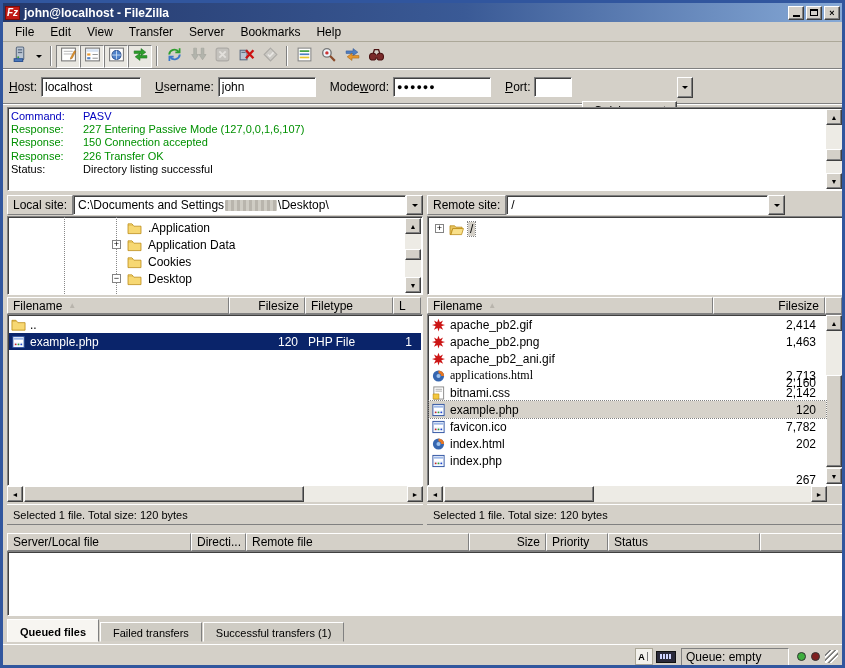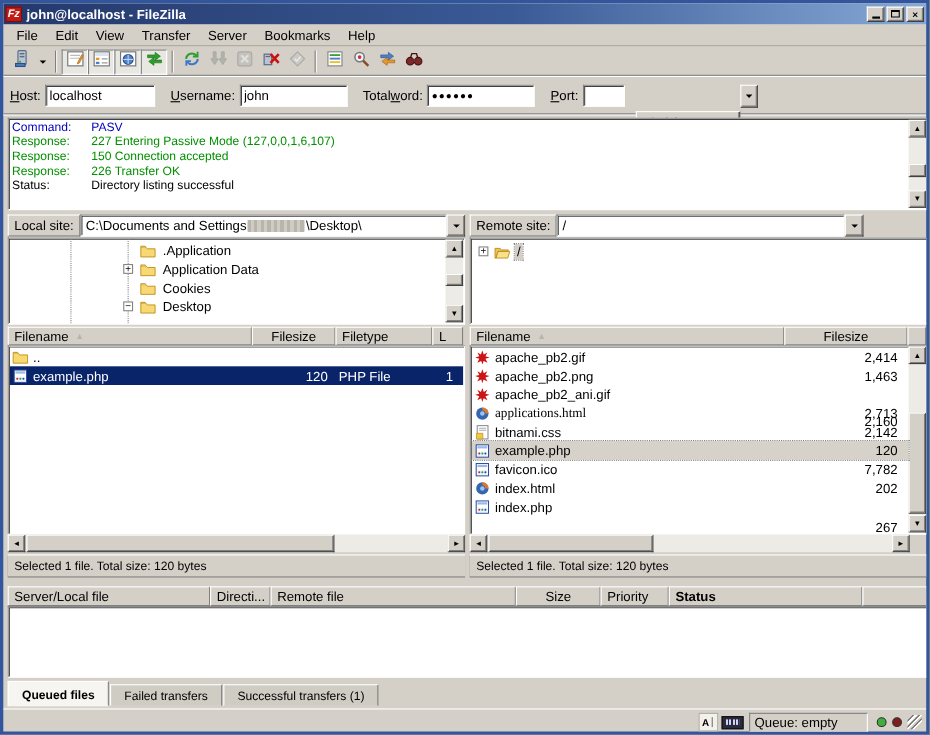--- a/index.html
+++ b/index.html
@@ -52,21 +52,21 @@
   .guide{position:absolute;border-left:1px dotted #888;top:0;bottom:0;}
   .tree-row{position:absolute;height:16px;display:flex;align-items:center;}
   .expander{position:absolute;width:9px;height:9px;background:#fff;border:1px solid #848484;font-size:9px;line-height:7px;text-align:center;color:#000;}
   .ticon{width:15px;height:13px;margin-right:4px;}
   .ticon svg{width:15px;height:13px;display:block;}
   .tree-label{padding:0 2px;white-space:nowrap;}
   .tree-label.sel{background:#d4d0c8;outline:1px dotted #808080;}
   
   .listhead{position:absolute;height:17px;display:flex;font-size:12px;}
   .hcell{border:1px solid;border-color:#fff #808080 #808080 #fff;background:#d4d0c8;display:flex;align-items:center;padding:0 5px;white-space:nowrap;overflow:hidden;}
-  .hcell.right{justify-content:center;}
+  .hcell.right{justify-content:flex-end;}
   .sortmark{color:#b8b4ac;font-size:8px;margin-left:6px;}
   .listbody{position:absolute;background:#fff;border:1px solid;border-color:#808080 #fff #fff #808080;box-shadow:inset 1px 1px 0 #404040;overflow:hidden;font-size:12px;}
   .frow{position:absolute;left:1px;right:1px;height:17px;display:flex;align-items:center;white-space:nowrap;}
   .frow .ficon{width:16px;height:14px;margin:0 3px 0 2px;flex:none;}
   .frow .ficon svg{width:15px;height:14px;display:block;}
   .fname{overflow:hidden;}
   .fsize{text-align:right;}
   .frow.sel-focus{background:#0a246a;color:#fff;}
   .frow.sel-blur{background:#d6d2ca;outline:1px dotted #808080;}
   .statusline{position:absolute;height:20px;border-top:1px solid #fff;box-shadow:0 1px 0 #808080;display:flex;align-items:center;font-size:11px;padding-left:6px;background:#d4d0c8;}
@@ -229,21 +229,21 @@
             <path d="M5 6.8 L6 3.5 h4 L11 6.8" fill="none" stroke="#4a1212" stroke-width="1.2"></path>
           </svg></span>
       </span>
     </div>
 
   <div class="quickbar">
     <label><span></span><span class="u">H</span><span>ost:</span></label>
     <input class="qinput" style="width: 100px; margin-right: 14px;" value="localhost">
     <label><span></span><span class="u">U</span><span>sername:</span></label>
     <input class="qinput" style="width: 98px; margin-right: 14px;" value="john">
-    <label><span>Total</span><span class="u">w</span><span>ord:</span></label>
+    <label><span>Mode</span><span class="u">w</span><span>ord:</span></label>
     <input class="qinput" style="width: 98px; margin-right: 14px; font-size: 9px; letter-spacing: 1px;" value="●●●●●●">
     <label><span></span><span class="u">P</span><span>ort:</span></label>
     <input class="qinput" style="width: 38px; margin-right: 10px;" value="">
     <button class="qc-btn raised"><span></span><span class="u">Q</span><span>uickconnect</span></button>
     <span class="qc-dd raised">
         <span class="dd-arrow" style="margin-top:3px;"></span>
       </span>
   </div>
 
   <div class="log">
@@ -496,21 +496,21 @@
       </span>
       <span class="hcell" style="width: 223px;">
         <span>Remote file</span>
       </span>
       <span class="hcell right" style="width: 77px;">
         <span>Size</span>
       </span>
       <span class="hcell" style="width: 62px;">
         <span>Priority</span>
       </span>
-      <span class="hcell" style="width: 176px; font-weight: bold;">
+      <span class="hcell" style="width: 152px;">
         <span>Status</span>
       </span>
       <span class="hcell" style="flex: 1 1 0%;"></span>
     </div>
   <div class="queuebody" style="left:4px;top:548px;width:837px;height:65px;"></div>
 
   <div class="tabs" id="tabs">
       <span class="tab active">Queued files</span>
       <span class="tab">Failed transfers</span>
       <span class="tab">Successful transfers (1)</span>

